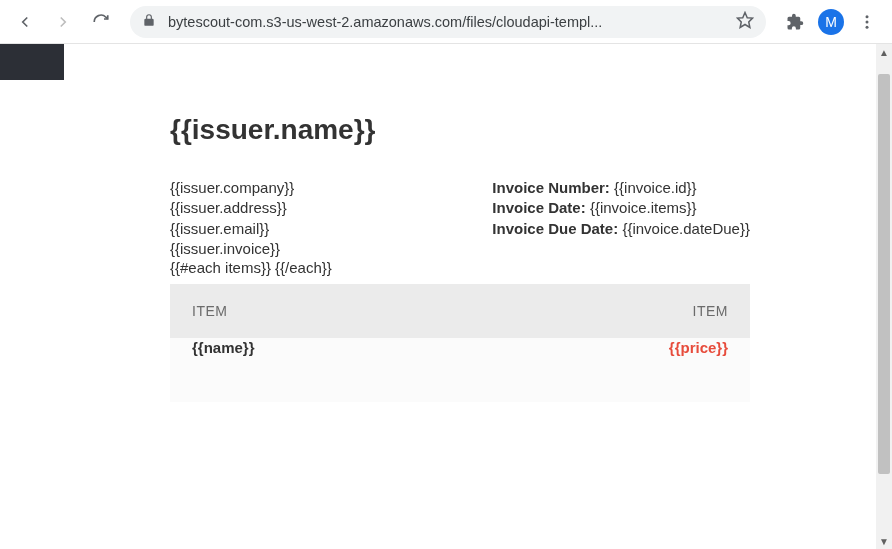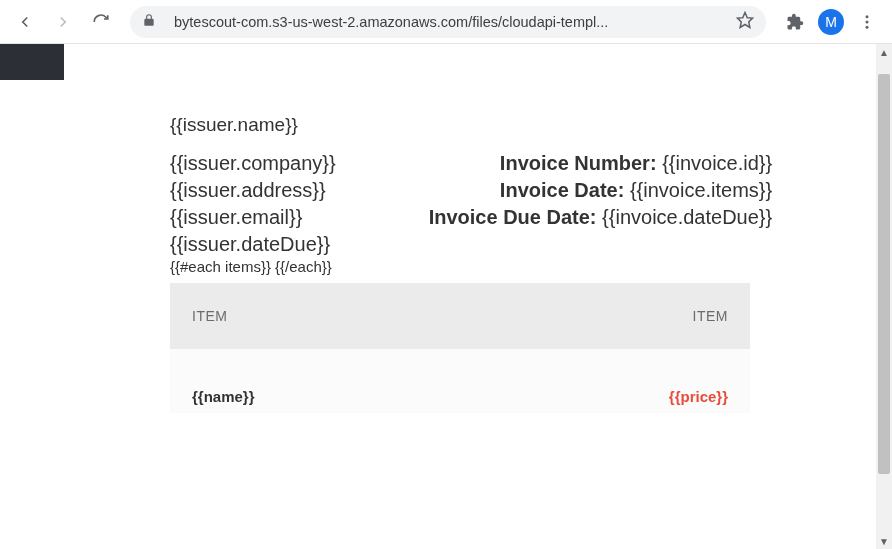--- a/index.html
+++ b/index.html
@@ -32,21 +32,21 @@
     }
     .nav-btn.disabled { color: #bdbdbd; cursor: default; }
     .omnibox {
       flex: 1;
       height: 32px;
       background: #f1f3f4;
       border-radius: 16px;
       display: flex;
       align-items: center;
       padding: 0 12px;
-      gap: 18px;
+      gap: 12px;
       color: #3c4043;
       font-size: 14.5px;
       margin: 0 6px;
       overflow: hidden;
       white-space: nowrap;
     }
     .omnibox .lock { color: #5f6368; flex-shrink: 0; }
     .omnibox .url-text {
       flex: 1;
       overflow: hidden;
@@ -110,57 +110,57 @@
 
     
     .page {
       position: absolute;
       left: 170px;
       top: 70px;
       width: 580px;
       color: #333;
     }
     .issuer-head {
-      font-size: 19px;
-      font-weight: normal;
+      font-size: 28px;
+      font-weight: bold;
       color: #333;
-      margin-bottom: 14px;
+      margin-bottom: 32px;
     }
     .two-col {
       display: flex;
       gap: 93px;
-      font-size: 20px;
+      font-size: 15px;
       line-height: 1.35;
     }
     .left-col { width: 255px; }
-    .right-col { color: #333; text-align: right; }
+    .right-col { color: #333; }
     .right-col .row { white-space: nowrap; }
     .right-col .k { font-weight: bold; }
     .each-line {
       font-size: 15px;
       color: #333;
     }
     .table-head {
       margin-top: 8px;
       background: #ebebeb;
-      height: 66px;
+      height: 54px;
       display: flex;
       align-items: center;
       justify-content: space-between;
       padding: 11px 22px;
       color: #6b6b6b;
       font-size: 14px;
       letter-spacing: 0.5px;
     }
     .table-row {
       height: 64px;
       display: flex;
-      align-items: flex-end;
+      align-items: flex-start;
       justify-content: space-between;
-      padding: 8px 22px;
+      padding: 1px 22px;
       background: #fbfbfb;
       font-size: 15px;
     }
     .item-name { font-weight: bold; color: #333; }
     .item-price { font-weight: bold; color: #e74c3c; margin-left: 44px; }
   </style>
 </head>
 <body>
 
 <div class="chrome-toolbar">
@@ -216,21 +216,21 @@
   <div class="dark-box"></div>
 
   <div class="page">
     <div class="issuer-head">{{issuer.name}}</div>
 
     <div class="two-col">
       <div class="left-col">
         <div>{{issuer.company}}</div>
         <div>{{issuer.address}}</div>
         <div>{{issuer.email}}</div>
-        <div>{{issuer.dateDue}}</div>
+        <div>{{issuer.invoice}}</div>
       </div>
       <div class="right-col">
         <div class="row">
           <span class="k">Invoice Number:</span>
           <span>{{invoice.id}}</span>
         </div>
         <div class="row">
           <span class="k">Invoice Date:</span>
           <span>{{invoice.items}}</span>
         </div>

